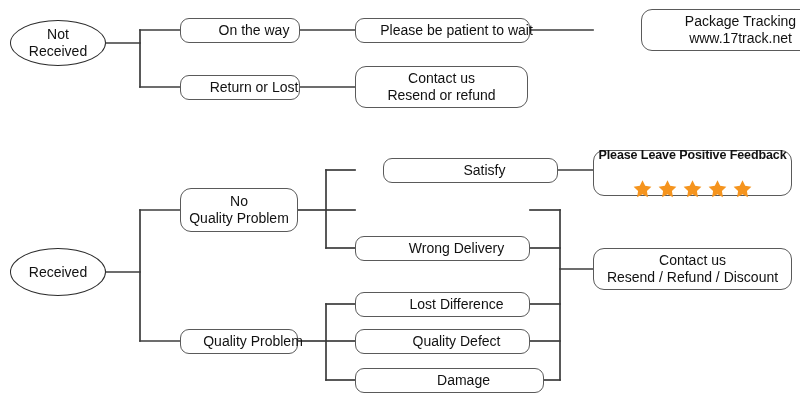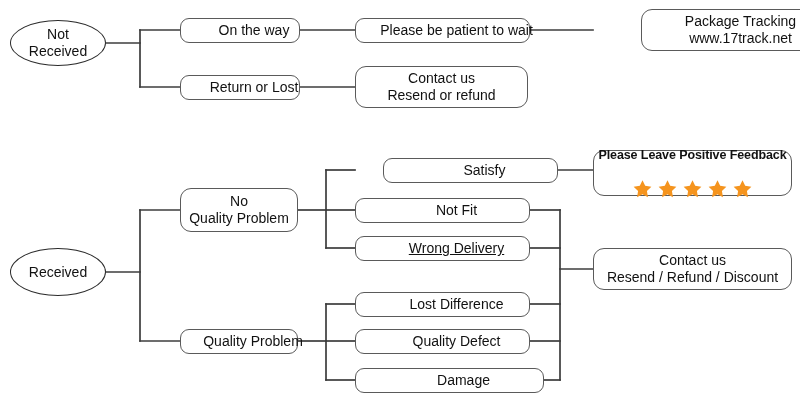--- a/index.html
+++ b/index.html
@@ -172,25 +172,22 @@
   </div>
 
   <div class="node pill t14" style="left:180px; top:329px; width:118px; height:25px;">
     <span class="line">Quality Problem</span>
   </div>
 
   <div class="node pill t14" style="left:355px; top:158px; width:175px; height:25px;margin-left:28px;">
     <span class="line">Satisfy</span>
   </div>
 
-  <div class="node pill t14" style="left:355px; top:198px; width:175px; height:25px;">
-    <span class="line">Not Fit</span>
-  </div>
-
-  <div class="node pill t14" style="left:355px; top:236px; width:175px; height:25px;text-decoration:underline;">
+
+  <div class="node pill t14" style="left:355px; top:236px; width:175px; height:25px;">
     <span class="line">Wrong Delivery</span>
   </div>
 
   <div class="node pill t14" style="left:355px; top:292px; width:175px; height:25px;">
     <span class="line">Lost Difference</span>
   </div>
 
   <div class="node pill t14" style="left:355px; top:329px; width:175px; height:25px;">
     <span class="line">Quality Defect</span>
   </div>

